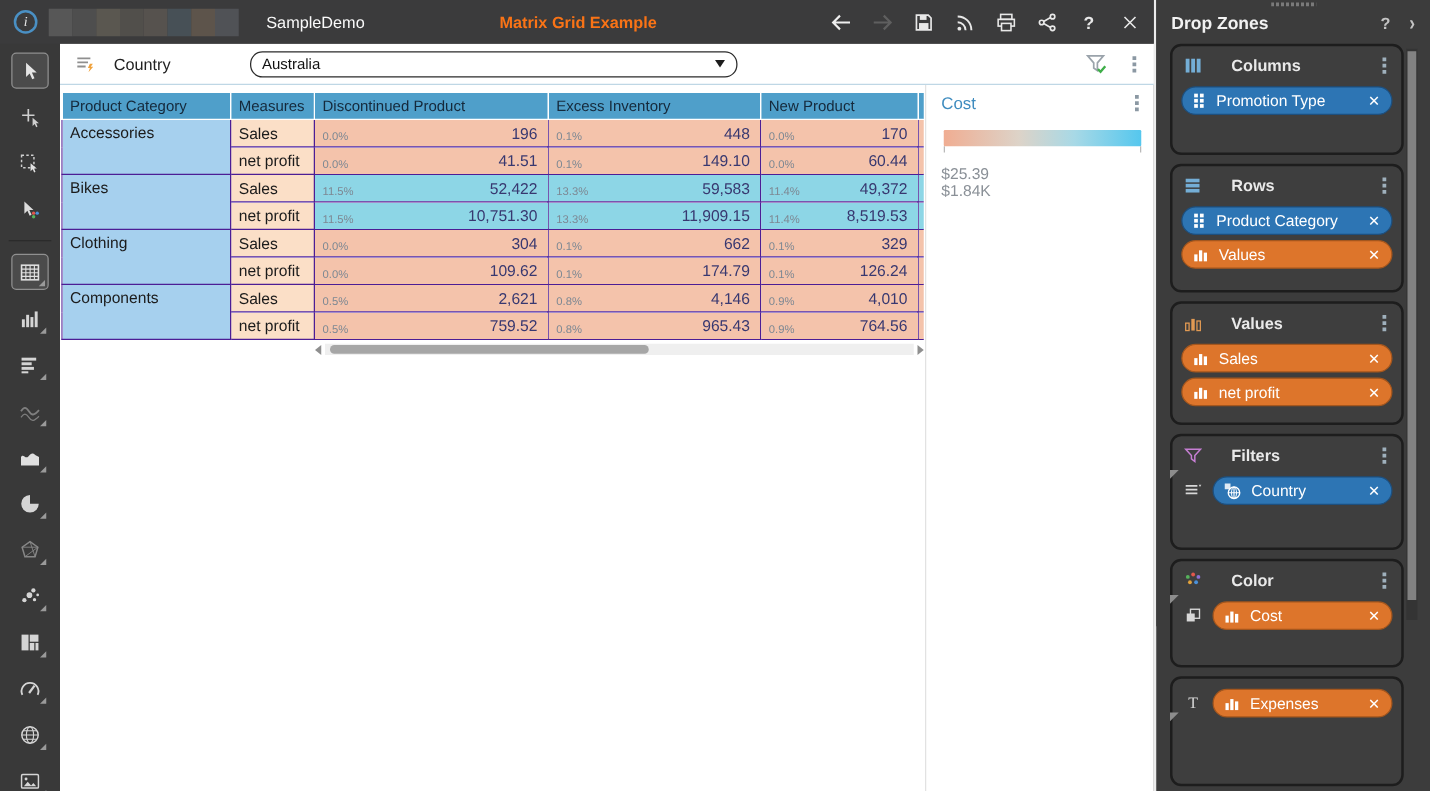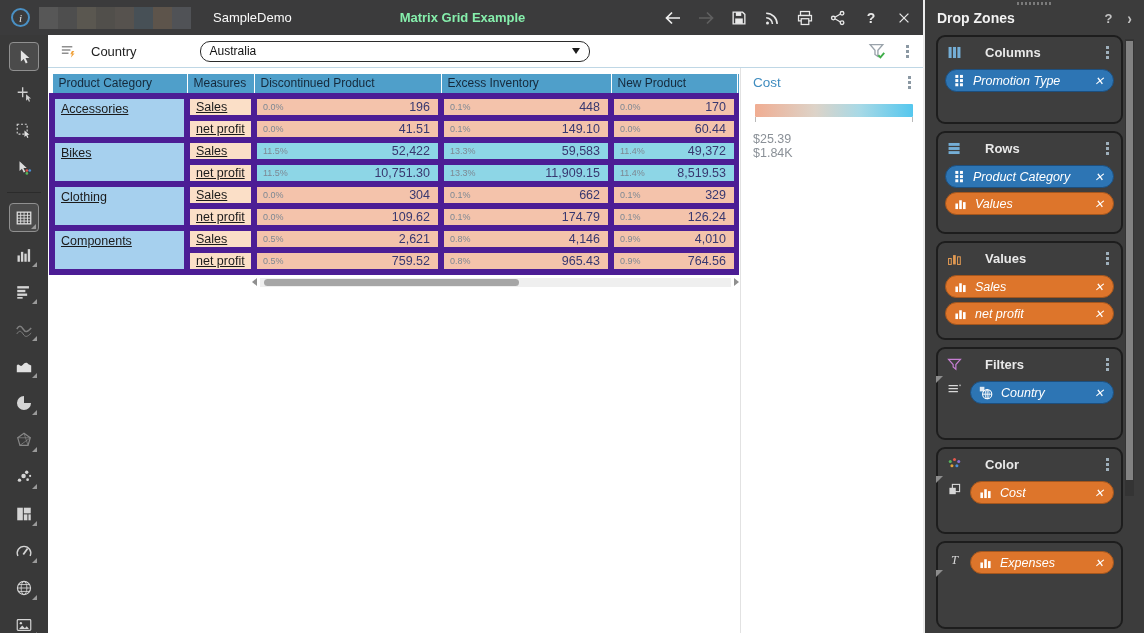--- a/index.html
+++ b/index.html
@@ -14,21 +14,21 @@
   .tb-info { width:19px; height:19px; border:2px solid #4a90c4; border-radius:50%; color:#e8e8e8;
              display:flex; align-items:center; justify-content:center; font-size:11px; font-style:italic;
              font-family:"Liberation Serif",serif; margin-left:11px; flex:none; }
   .tb-redacted { display:flex; margin-left:9px; height:22px; }
   .tb-redacted i { width:19px; height:22px; display:block; }
   .tb-redacted i:nth-child(1){background:#575757}.tb-redacted i:nth-child(2){background:#4e4e4e}
   .tb-redacted i:nth-child(3){background:#5a5750}.tb-redacted i:nth-child(4){background:#514f4b}
   .tb-redacted i:nth-child(5){background:#56524e}.tb-redacted i:nth-child(6){background:#475056}
   .tb-redacted i:nth-child(7){background:#5d544b}.tb-redacted i:nth-child(8){background:#505256}
   .tb-app { margin-left:22px; color:#fafafa; font-size:13px; }
-  .tb-title { position:absolute; left:0; width:925px; text-align:center; color:#86efac; font-size:13px; font-weight:bold; pointer-events:none; }
+  .tb-title { position:absolute; left:0; width:925px; text-align:center; color:#f97316; font-size:13px; font-weight:bold; pointer-events:none; }
   .tb-actions { position:absolute; right:8px; display:flex; align-items:center; gap:11px; }
   .tb-btn { display:flex; align-items:center; justify-content:center; width:22px; height:22px; cursor:pointer; color:#e8e8e8; font-size:14px; font-weight:bold; }
   .tb-btn.dis { opacity:.45; }
 
   .body-row { flex:1; display:flex; min-height:0; }
 
   
   .sidebar { width:48px; background:var(--sidebar_bg,#393939); display:flex; flex-direction:column; align-items:center; padding-top:7px; gap:8px; flex:none; }
   .tool { width:30px; height:29px; display:flex; align-items:center; justify-content:center; position:relative; cursor:pointer; flex:none; }
   .tool.active { background:#4b4b4b; border:1px solid #909090; border-radius:4px; }
@@ -49,21 +49,21 @@
   .fb-kebab { margin:0 14px 0 18px; cursor:pointer; }
   .kebab-dots { display:block; width:3px; height:3px; background:#8b98a3; box-shadow:0 -5px 0 #8b98a3, 0 5px 0 #8b98a3; }
 
   .dashboard { flex:1; display:flex; min-height:0; }
   .grid-tile { width:692px; padding:5px 0 0 1px; flex:none; }
   .grid-title { font-size:14.5px; color:var(--widget_title,#3f8cbf); margin:2px 0 4px 1px; white-space:nowrap; }
   .table-wrap { width:690px; overflow:hidden; }
   table.matrix { border-collapse:collapse; table-layout:fixed; width:745px; }
   .matrix th { background:var(--header_blue,#4f9fca); color:#15293b; font-size:12px; font-weight:normal;
                text-align:left; padding:0 0 0 6px; height:22px; border:1px solid #fff; overflow:hidden; white-space:nowrap; }
-  .matrix td { border:6px solid #4c1d95; height:22px; overflow:hidden; white-space:nowrap;text-decoration:underline; }
+  .matrix td { border:1px solid #4c1d95; height:22px; overflow:hidden; white-space:nowrap; }
   .matrix td.cat { background:var(--cat_blue,#a6d0ee); vertical-align:top; padding:3px 6px; font-size:12.5px; color:#1b1b1b; }
   .matrix td.meas { background:var(--measure_peach,#fbdfc7); padding-left:6px; font-size:12.5px; color:#1b1b1b; }
   .matrix td.cell { position:relative; }
   .matrix td.cell.salmon { background:var(--cell_salmon,#f4c3ab); }
   .matrix td.cell.cyan { background:var(--cell_cyan,#8dd6e6);margin-top:20px; }
   .cell .pct { position:absolute; left:6px; bottom:3px; font-size:9px; color:var(--pct_text,#7d8893); }
   .cell .val { position:absolute; right:8px; top:50%; transform:translateY(-50%); font-size:12.5px; color:var(--value_text,#383870); }
 
   .hscroll { margin:2px 0 0 203px; width:487px; height:11px; display:flex; align-items:center; }
   .hs-arrow { width:0; height:0; flex:none; cursor:pointer; }
@@ -90,21 +90,21 @@
   .dp-help { margin-left:auto; color:#c4c4c4; font-size:13px; font-weight:bold; cursor:pointer; }
   .dp-collapse { margin-left:15px; color:#c4c4c4; font-size:14px; font-weight:bold; cursor:pointer; transform:scaleY(1.2); }
   .dp-sections { padding:2px 21px 0 11px; }
   .dz-section { border:2px solid #1d1d1d; border-radius:9px; background:#3e3e3e; margin-bottom:7px; padding:4px 7px; position:relative; }
   .dz-columns{height:89px}.dz-rows{height:103px}.dz-values{height:99px}.dz-filters{height:93px}.dz-color{height:87px}.dz-indicator{height:88px}
   .dz-head { display:flex; align-items:center; gap:22px; color:#e9e9e9; font-size:13px; font-weight:bold; padding:3px 1px 4px 1px; }
   .dz-head .kebab-dots { background:#9fb0bc; box-shadow:0 -5px 0 #9fb0bc, 0 5px 0 #9fb0bc; margin-right:2px; }
   .dz-kebab { margin-left:auto; cursor:pointer; padding:2px; }
   .notch { position:absolute; left:-2px; top:27px; width:0; height:0;
            border-top:7px solid #8d8d8d; border-right:7px solid transparent; }
-  .pill-row { display:flex; align-items:flex-start; gap:7px; margin-top:4px;font-style:italic; }
+  .pill-row { display:flex; align-items:center; gap:7px; margin-top:4px; }
   .aux { width:18px; flex:none; display:flex; justify-content:center; }
   .pill { flex:1; height:23px; border-radius:12px; display:flex; align-items:center; padding:0 9px 0 8px;
           color:#fff; font-size:12.5px; cursor:pointer; min-width:0; }
   .pill.blue { background:var(--pill_blue,#2d75b4); border:1px solid #1d4f7e; }
   .pill.orange { background:var(--pill_orange,#dd752b); border:1px solid #a4561d; }
   .pill .icn { margin-right:8px; flex:none; }
   .p-label { flex:1; overflow:hidden; white-space:nowrap; }
   .p-x { font-size:11.5px; margin-left:6px; cursor:pointer; flex:none; }
   .dp-sections::after { content:""; display:block; height:10px; border:2px solid #1d1d1d; border-bottom:none;
                         border-radius:9px 9px 0 0; background:#3e3e3e; }

